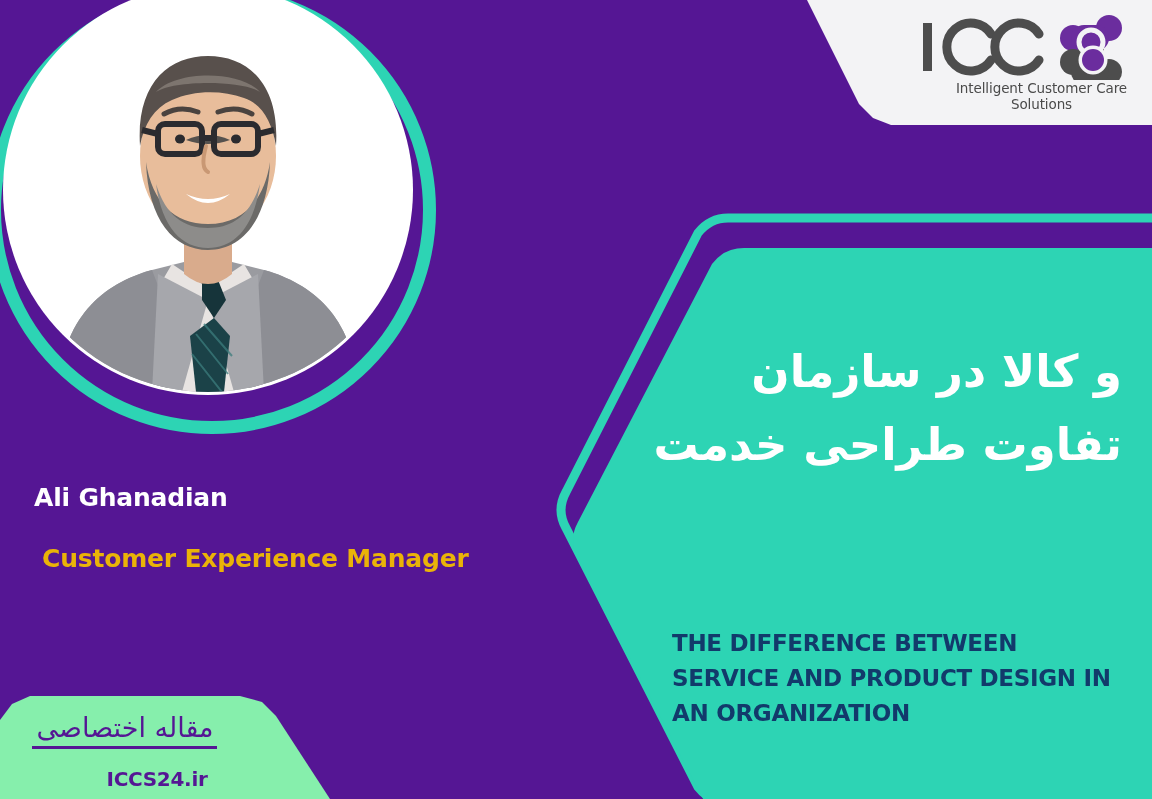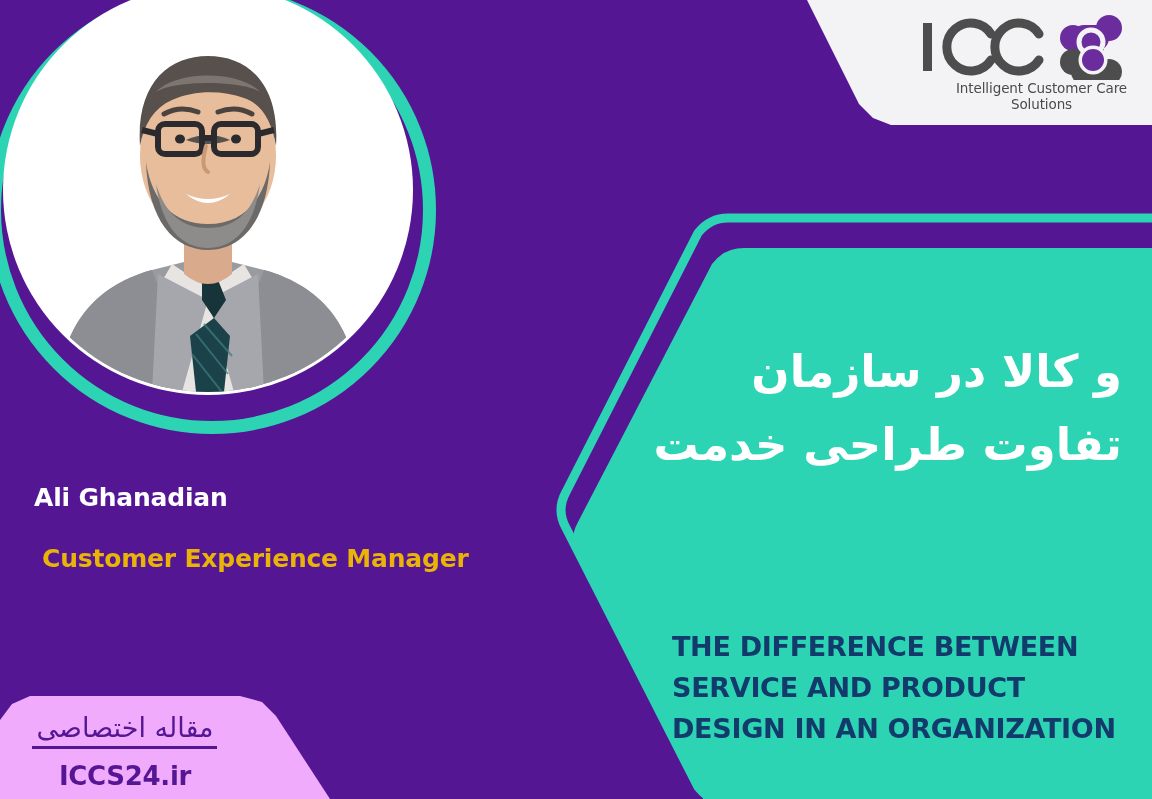--- a/index.html
+++ b/index.html
@@ -33,36 +33,37 @@
   }
   .photo-circle{
     position:absolute;left:18px;top:2px;width:404px;height:404px;border-radius:50%;
     background:#ffffff;overflow:hidden;
     box-shadow:0 0 0 3px #ffffff;
   }
   .photo-circle svg{position:absolute;left:0;top:0;}
 
   
   .tag{
-    position:absolute;left:0;bottom:0;width:330px;height:103px;background:#f0abfc;
+    position:absolute;left:0;bottom:0;width:330px;height:103px;background:#86efac;
     -webkit-clip-path:polygon(0 24px, 12px 8px, 30px 0, 240px 0, 262px 6px, 276px 20px, 330px 103px, 0 103px);
     clip-path:polygon(0 24px, 12px 8px, 30px 0, 240px 0, 262px 6px, 276px 20px, 330px 103px, 0 103px);
   }
   .tag-fa{
     position:absolute;left:0;bottom:56px;width:250px;text-align:center;
     color:#551694;font-size:27px;font-weight:400;direction:rtl;
     font-family:"DejaVu Sans",sans-serif;letter-spacing:0px;
   }
   .tag-rule{
     position:absolute;left:32px;bottom:50px;width:185px;height:3px;background:#551694;
   }
   .tag-site{
     position:absolute;left:0;bottom:8px;width:250px;text-align:center;
-    color:#551694;font-size:26px;font-weight:bold;letter-spacing:-0.3px;
+    color:#551694;font-size:20px;font-weight:bold;letter-spacing:-0.3px;
     font-family:"DejaVu Sans","Liberation Sans",sans-serif;
+    padding-left:32px;
   }
 
   
   .speaker{position:absolute;left:34px;top:485px;width:470px;}
   .speaker-name{
     color:#ffffff;font-size:25px;font-weight:bold;letter-spacing:-0.2px;
     margin:0 0 36px 0;line-height:1;
   }
   .speaker-role{
     color:#eab308;font-size:25px;font-weight:bold;letter-spacing:-0.2px;
@@ -71,21 +72,21 @@
 
   
   .title-fa{
     position:absolute;right:30px;top:336px;width:470px;
     direction:rtl;text-align:right;color:#ffffff;
     font-size:45px;font-weight:bold;line-height:1.62;
     font-family:"DejaVu Sans",sans-serif;
   }
   .title-en{
     position:absolute;left:672px;top:626px;width:448px;
-    color:#123a6b;font-size:27px;font-weight:bold;line-height:1.52;
+    color:#123a6b;font-size:23px;font-weight:bold;line-height:1.52;
     letter-spacing:-0.3px;text-transform:uppercase;
   }
 
   
   .logo{position:absolute;right:14px;top:14px;width:225px;height:96px;}
   .logo-word{position:absolute;left:0;top:0;width:225px;height:66px;}
   .logo-tag{
     position:absolute;left:16px;top:66px;width:225px;text-align:center;
     font-size:13.5px;color:#4a4a4a;font-family:"DejaVu Sans","Liberation Sans",sans-serif;
     letter-spacing:-0.1px;

